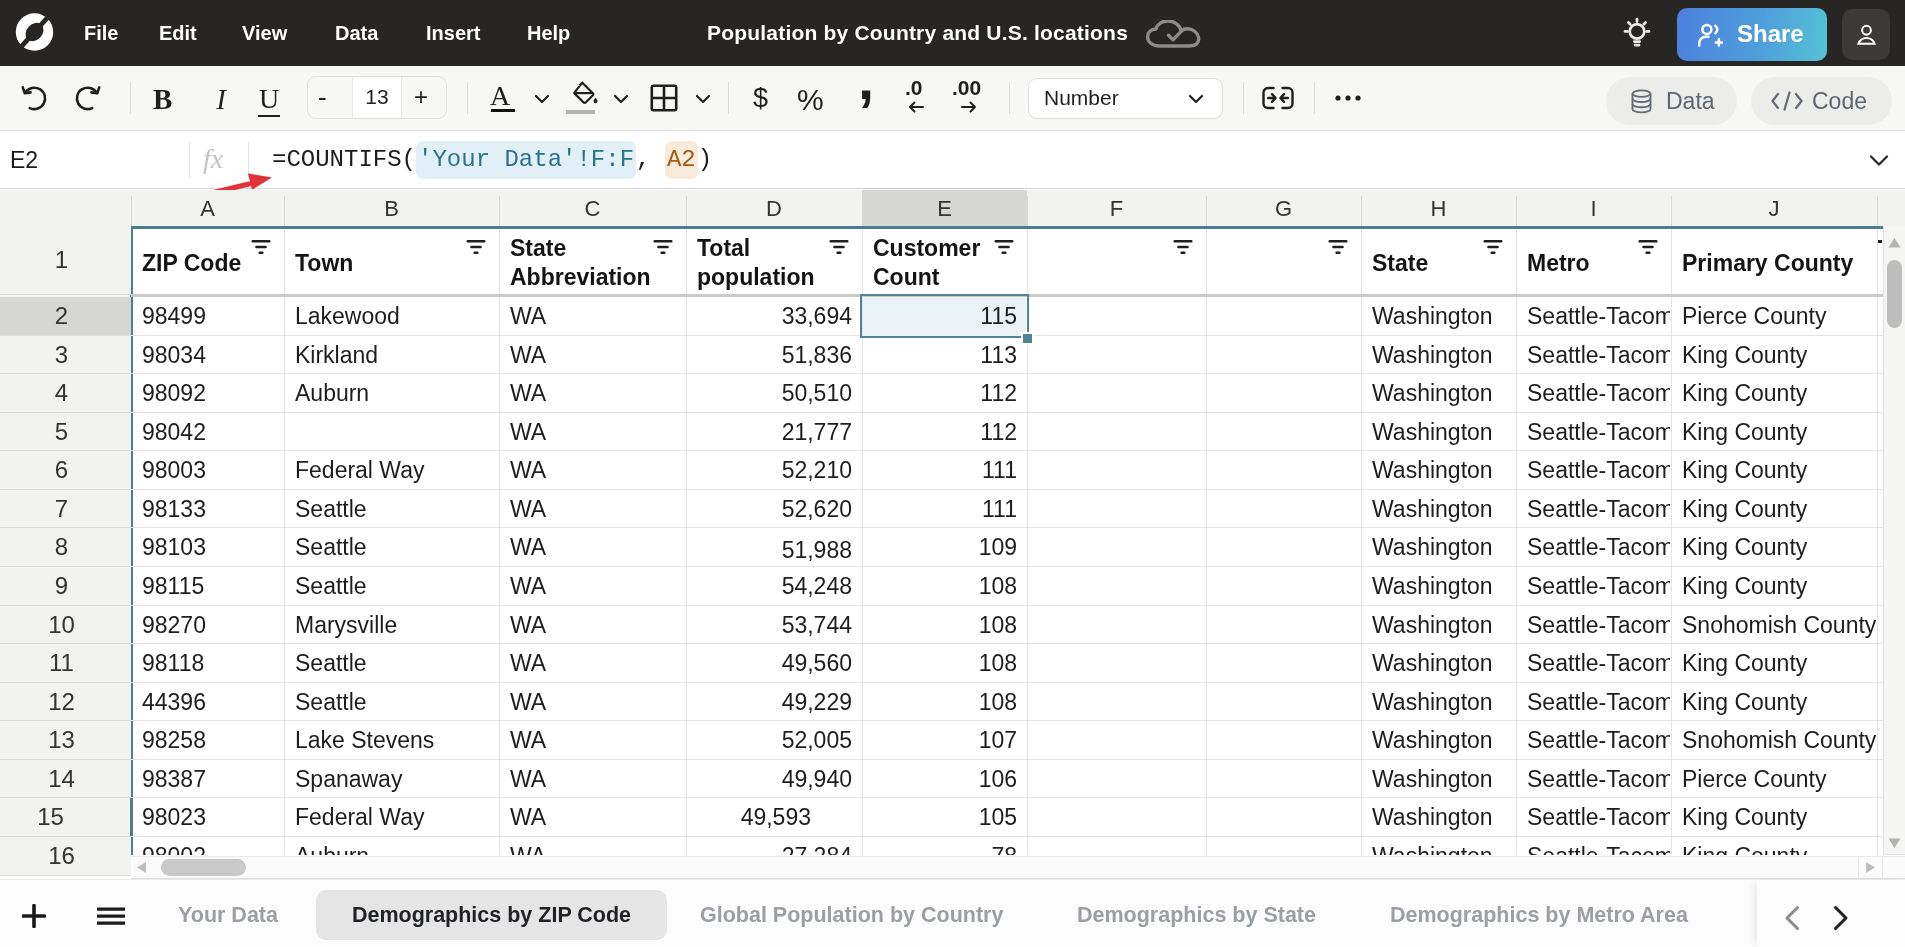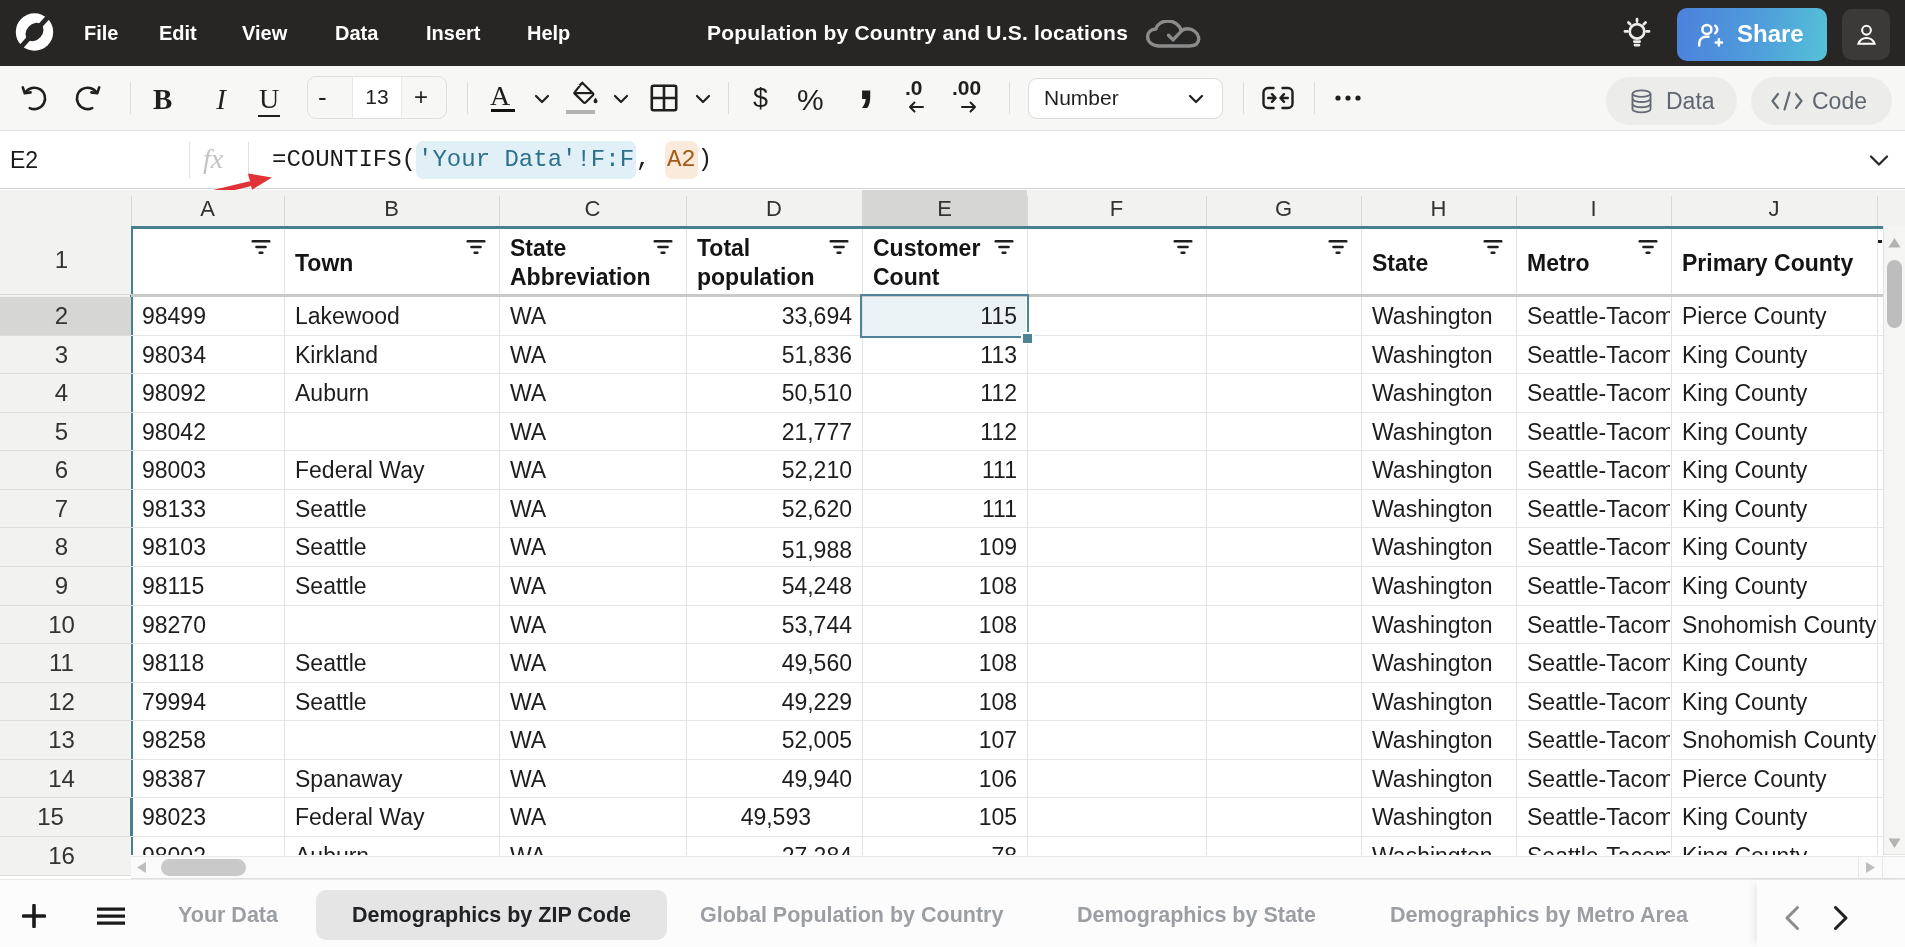--- a/index.html
+++ b/index.html
@@ -196,20 +196,21 @@
 <div class="ab vline" style="left:284px;top:229px;height:626px"></div>
 <div class="ab vline" style="left:499px;top:229px;height:626px"></div>
 <div class="ab vline" style="left:686px;top:229px;height:626px"></div>
 <div class="ab vline" style="left:862px;top:229px;height:626px"></div>
 <div class="ab vline" style="left:1027px;top:229px;height:626px"></div>
 <div class="ab vline" style="left:1206px;top:229px;height:626px"></div>
 <div class="ab vline" style="left:1361px;top:229px;height:626px"></div>
 <div class="ab vline" style="left:1516px;top:229px;height:626px"></div>
 <div class="ab vline" style="left:1671px;top:229px;height:626px"></div>
 <div class="ab vline" style="left:1877px;top:229px;height:626px"></div>
+<div class="ab hdrtxt" style="left:132px;width:151px"><span>ZIP Code</span></div>
 <svg class="filt" style="left:251px;top:240px" width="20" height="16" viewBox="0 0 20 16">
       <rect x="0.5" y="0" width="19" height="2.6" rx="1.2" fill="#1f1f1f"></rect>
       <rect x="4.2" y="5.7" width="11.6" height="2.6" rx="1.2" fill="#1f1f1f"></rect>
       <rect x="7.4" y="11.4" width="5.2" height="2.6" rx="1.2" fill="#1f1f1f"></rect>
     </svg>
 <div class="ab hdrtxt" style="left:285px;width:213px"><span>Town</span></div>
 <svg class="filt" style="left:466px;top:240px" width="20" height="16" viewBox="0 0 20 16">
       <rect x="0.5" y="0" width="19" height="2.6" rx="1.2" fill="#1f1f1f"></rect>
       <rect x="4.2" y="5.7" width="11.6" height="2.6" rx="1.2" fill="#1f1f1f"></rect>
       <rect x="7.4" y="11.4" width="5.2" height="2.6" rx="1.2" fill="#1f1f1f"></rect>
@@ -326,46 +327,48 @@
 <div class="ab cell txt" style="left:132px;top:566.99px;width:151px;height:38.57px">98115</div>
 <div class="ab cell txt" style="left:285px;top:566.99px;width:213px;height:38.57px">Seattle</div>
 <div class="ab cell txt" style="left:500px;top:566.99px;width:185px;height:38.57px">WA</div>
 <div class="ab cell num" style="left:687px;top:566.99px;width:174px;height:38.57px">54,248</div>
 <div class="ab cell num" style="left:863px;top:566.99px;width:163px;height:38.57px">108</div>
 <div class="ab cell txt" style="left:1362px;top:566.99px;width:153px;height:38.57px">Washington</div>
 <div class="ab cell txt" style="left:1517px;top:566.99px;width:153px;height:38.57px">Seattle-Tacoma-Bellevue</div>
 <div class="ab cell txt" style="left:1672px;top:566.99px;width:204px;height:38.57px">King County</div>
 <div class="ab hline" style="left:131px;top:643.13px;width:1752px"></div>
 <div class="ab cell txt" style="left:132px;top:605.56px;width:151px;height:38.57px">98270</div>
+<div class="ab cell txt" style="left:285px;top:605.56px;width:213px;height:38.57px">Marysville</div>
 <div class="ab cell txt" style="left:500px;top:605.56px;width:185px;height:38.57px">WA</div>
 <div class="ab cell num" style="left:687px;top:605.56px;width:174px;height:38.57px">53,744</div>
 <div class="ab cell num" style="left:863px;top:605.56px;width:163px;height:38.57px">108</div>
 <div class="ab cell txt" style="left:1362px;top:605.56px;width:153px;height:38.57px">Washington</div>
 <div class="ab cell txt" style="left:1517px;top:605.56px;width:153px;height:38.57px">Seattle-Tacoma-Bellevue</div>
 <div class="ab cell txt" style="left:1672px;top:605.56px;width:204px;height:38.57px">Snohomish County</div>
 <div class="ab hline" style="left:131px;top:681.7px;width:1752px"></div>
 <div class="ab cell txt" style="left:132px;top:644.13px;width:151px;height:38.57px">98118</div>
 <div class="ab cell txt" style="left:285px;top:644.13px;width:213px;height:38.57px">Seattle</div>
 <div class="ab cell txt" style="left:500px;top:644.13px;width:185px;height:38.57px">WA</div>
 <div class="ab cell num" style="left:687px;top:644.13px;width:174px;height:38.57px">49,560</div>
 <div class="ab cell num" style="left:863px;top:644.13px;width:163px;height:38.57px">108</div>
 <div class="ab cell txt" style="left:1362px;top:644.13px;width:153px;height:38.57px">Washington</div>
 <div class="ab cell txt" style="left:1517px;top:644.13px;width:153px;height:38.57px">Seattle-Tacoma-Bellevue</div>
 <div class="ab cell txt" style="left:1672px;top:644.13px;width:204px;height:38.57px">King County</div>
 <div class="ab hline" style="left:131px;top:720.27px;width:1752px"></div>
-<div class="ab cell txt" style="left:132px;top:682.7px;width:151px;height:38.57px">79994</div>
+<div class="ab cell txt" style="left:132px;top:682.7px;width:151px;height:38.57px">44396</div>
 <div class="ab cell txt" style="left:285px;top:682.7px;width:213px;height:38.57px">Seattle</div>
 <div class="ab cell txt" style="left:500px;top:682.7px;width:185px;height:38.57px">WA</div>
 <div class="ab cell num" style="left:687px;top:682.7px;width:174px;height:38.57px">49,229</div>
 <div class="ab cell num" style="left:863px;top:682.7px;width:163px;height:38.57px">108</div>
 <div class="ab cell txt" style="left:1362px;top:682.7px;width:153px;height:38.57px">Washington</div>
 <div class="ab cell txt" style="left:1517px;top:682.7px;width:153px;height:38.57px">Seattle-Tacoma-Bellevue</div>
 <div class="ab cell txt" style="left:1672px;top:682.7px;width:204px;height:38.57px">King County</div>
 <div class="ab hline" style="left:131px;top:758.84px;width:1752px"></div>
 <div class="ab cell txt" style="left:132px;top:721.27px;width:151px;height:38.57px">98258</div>
+<div class="ab cell txt" style="left:285px;top:721.27px;width:213px;height:38.57px">Lake Stevens</div>
 <div class="ab cell txt" style="left:500px;top:721.27px;width:185px;height:38.57px">WA</div>
 <div class="ab cell num" style="left:687px;top:721.27px;width:174px;height:38.57px">52,005</div>
 <div class="ab cell num" style="left:863px;top:721.27px;width:163px;height:38.57px">107</div>
 <div class="ab cell txt" style="left:1362px;top:721.27px;width:153px;height:38.57px">Washington</div>
 <div class="ab cell txt" style="left:1517px;top:721.27px;width:153px;height:38.57px">Seattle-Tacoma-Bellevue</div>
 <div class="ab cell txt" style="left:1672px;top:721.27px;width:204px;height:38.57px">Snohomish County</div>
 <div class="ab hline" style="left:131px;top:797.41px;width:1752px"></div>
 <div class="ab cell txt" style="left:132px;top:759.84px;width:151px;height:38.57px">98387</div>
 <div class="ab cell txt" style="left:285px;top:759.84px;width:213px;height:38.57px">Spanaway</div>
 <div class="ab cell txt" style="left:500px;top:759.84px;width:185px;height:38.57px">WA</div>

